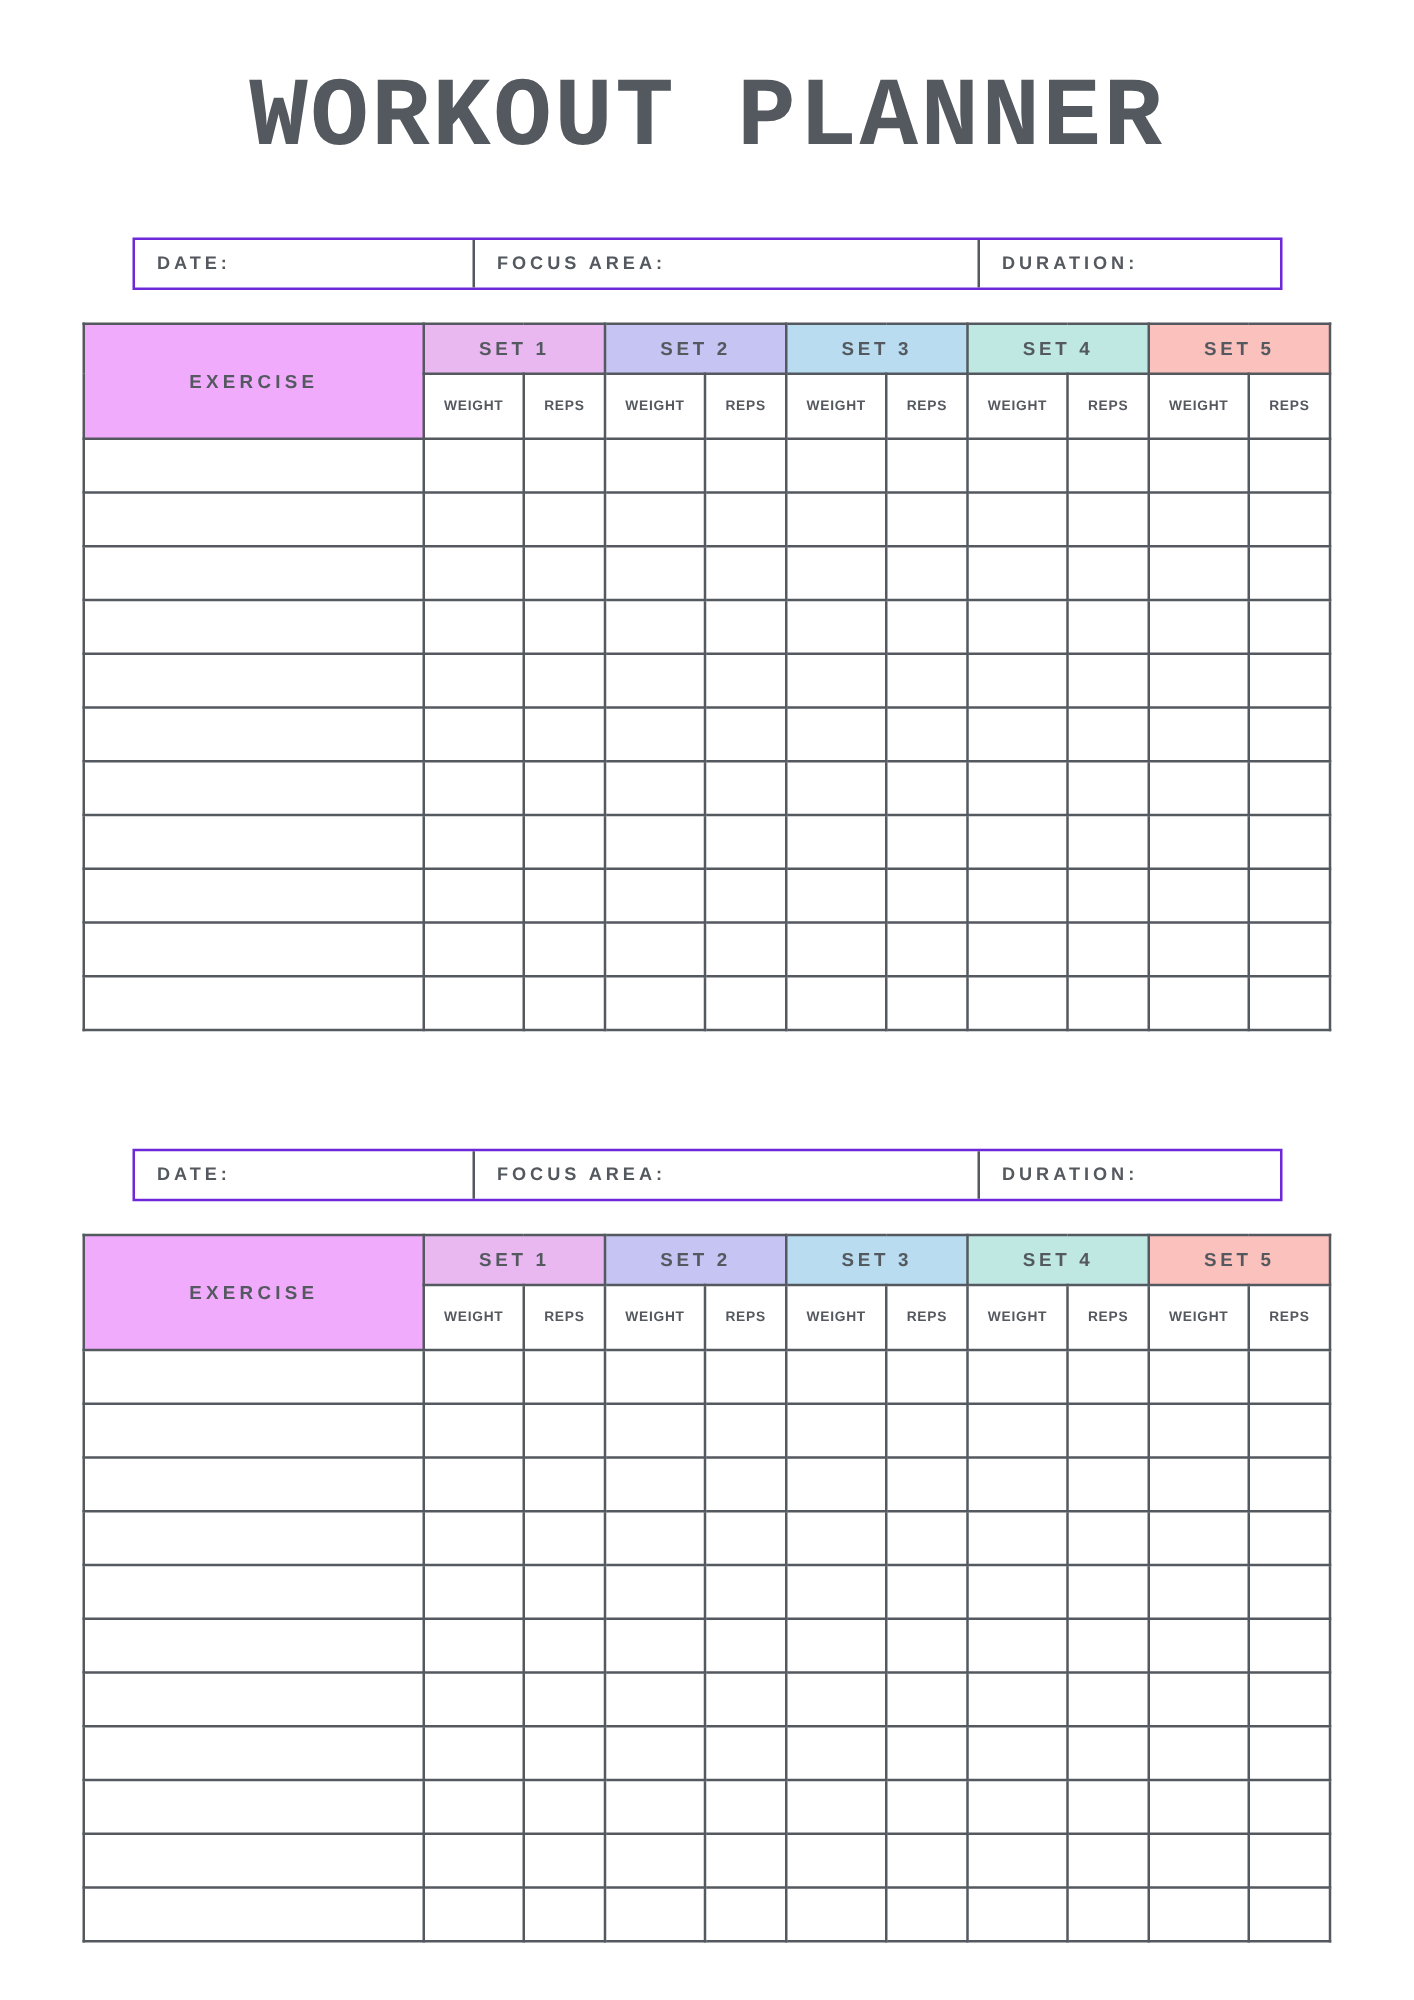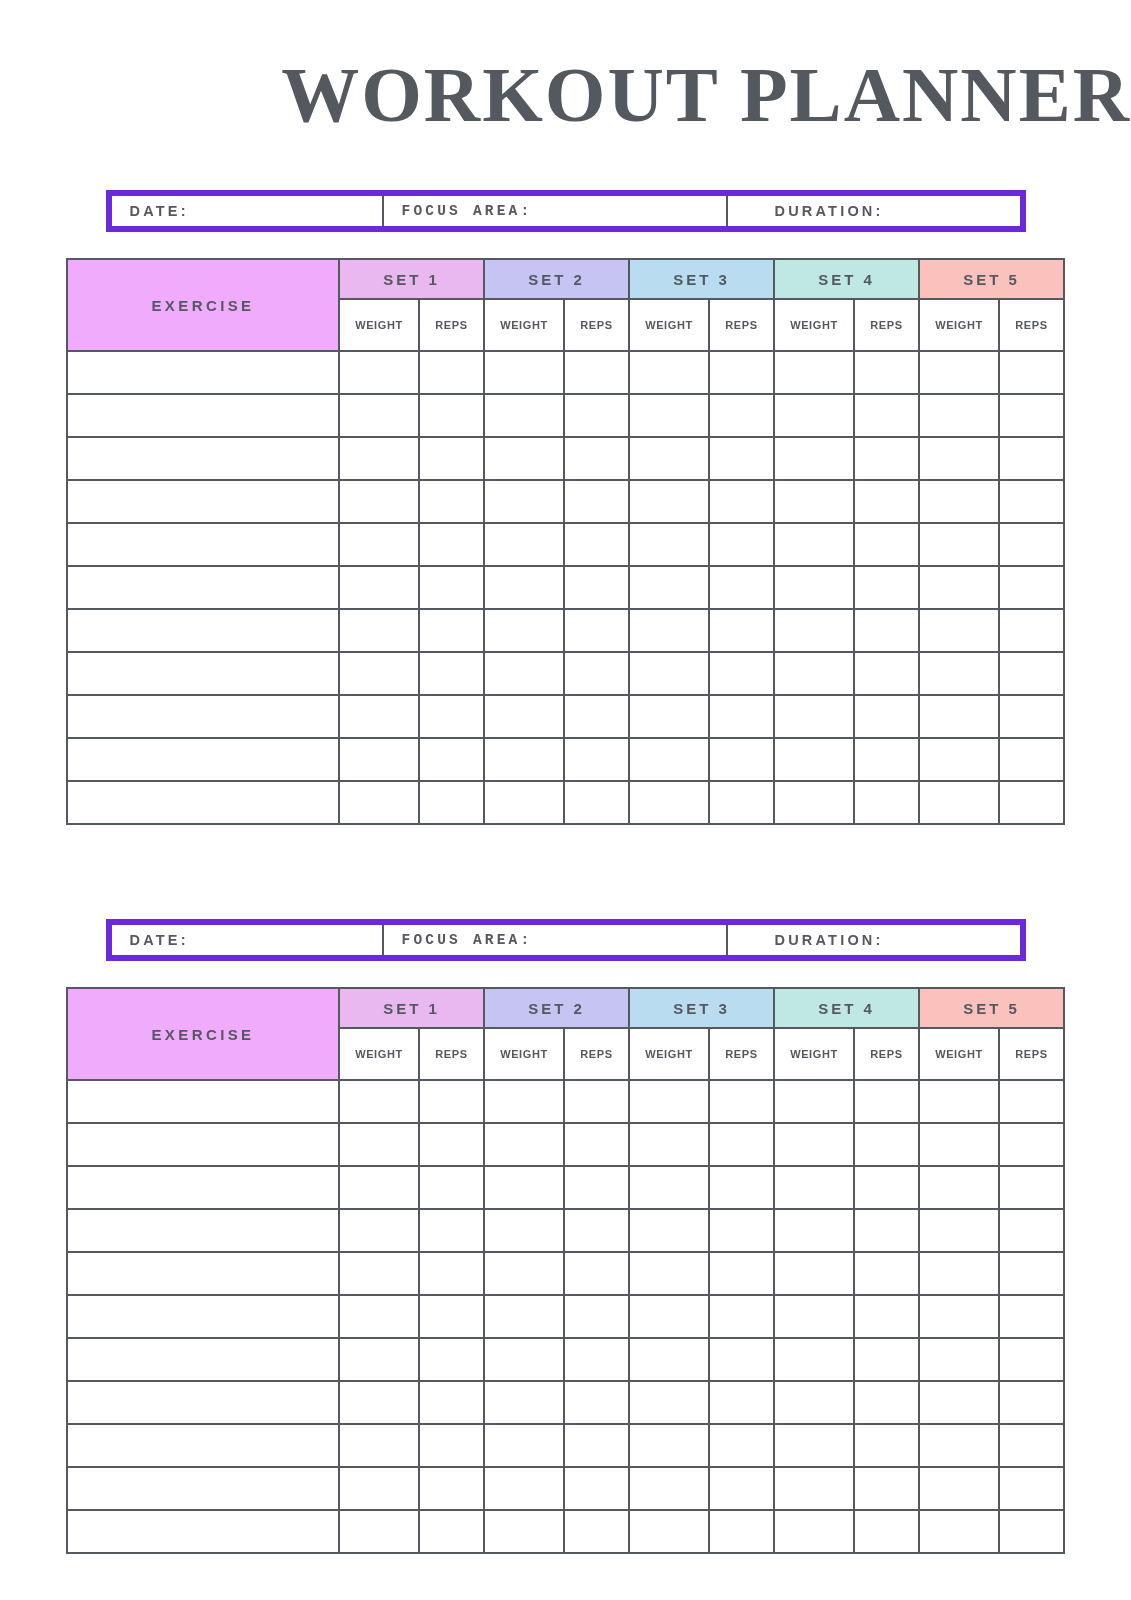--- a/index.html
+++ b/index.html
@@ -16,51 +16,51 @@
     position: relative;
     overflow: hidden;
   }
   .page {
     width: 1131px;
     height: 1600px;
     padding: 0;
     position: relative;
   }
   .title {
-    text-align: right;
-    font-family: Liberation Serif, serif;
+    text-align: center;
+    font-family: Liberation Mono, monospace;
     font-weight: 700;
     font-size: 78px;
     letter-spacing: 2px;
     color: #54595f;
     margin: 0;
     padding-top: 56px;
     line-height: 1.0;
     white-space: nowrap;
   }
   .info-bar {
     display: flex;
     margin: 0 auto;
     width: 920px;
-    border: 6px solid #6d28d9;
+    border: 2px solid #6d28d9;
     height: 42px;
     margin-top: 56px;
   }
   .info-cell {
     display: flex;
     align-items: center;
     padding-left: 18px;
     font-size: 14.5px;
     font-weight: 700;
     letter-spacing: 3.2px;
     color: #54595f;
   }
   .info-cell.date { width: 272px; border-right: 2px solid #54595f; }
-  .info-cell.focus { width: 344px; border-right: 2px solid #54595f; font-family: Liberation Mono, monospace; }
-  .info-cell.duration { flex: 1; margin-left: 29px; }
+  .info-cell.focus { width: 404px; border-right: 2px solid #54595f; }
+  .info-cell.duration { flex: 1; }
 
   table.planner {
     width: 920px;
     margin: 26px auto 0 auto;
     border-collapse: collapse;
     table-layout: fixed;
   }
   table.planner td, table.planner th {
     border: 2px solid #54595f;
     padding: 0;

